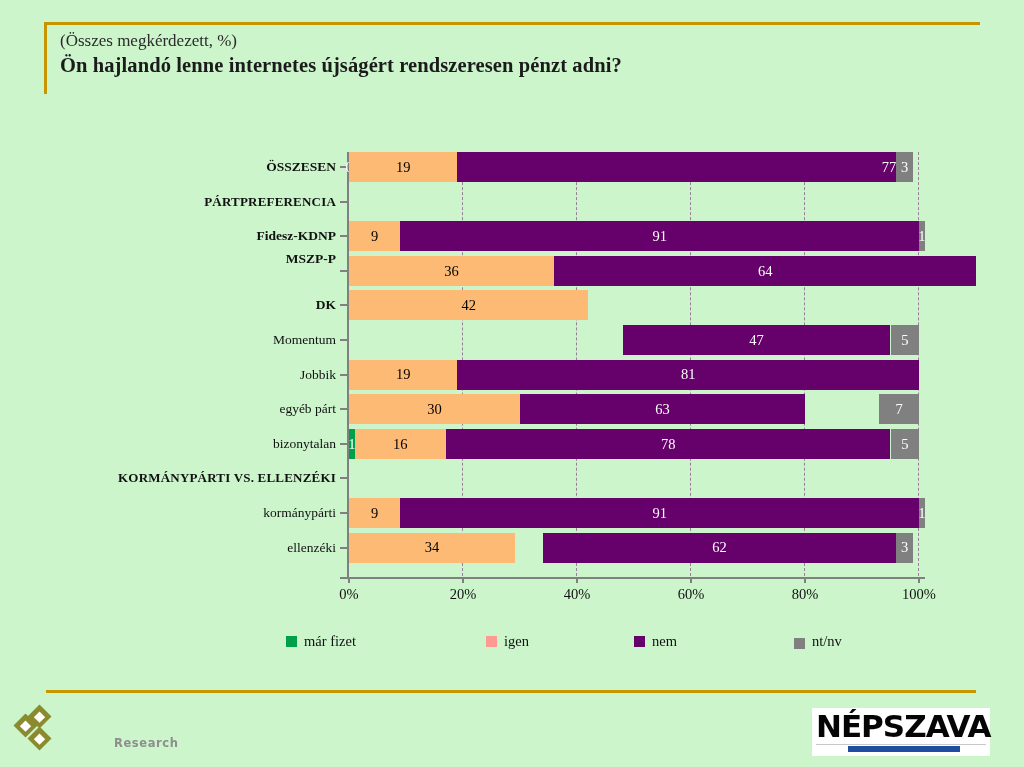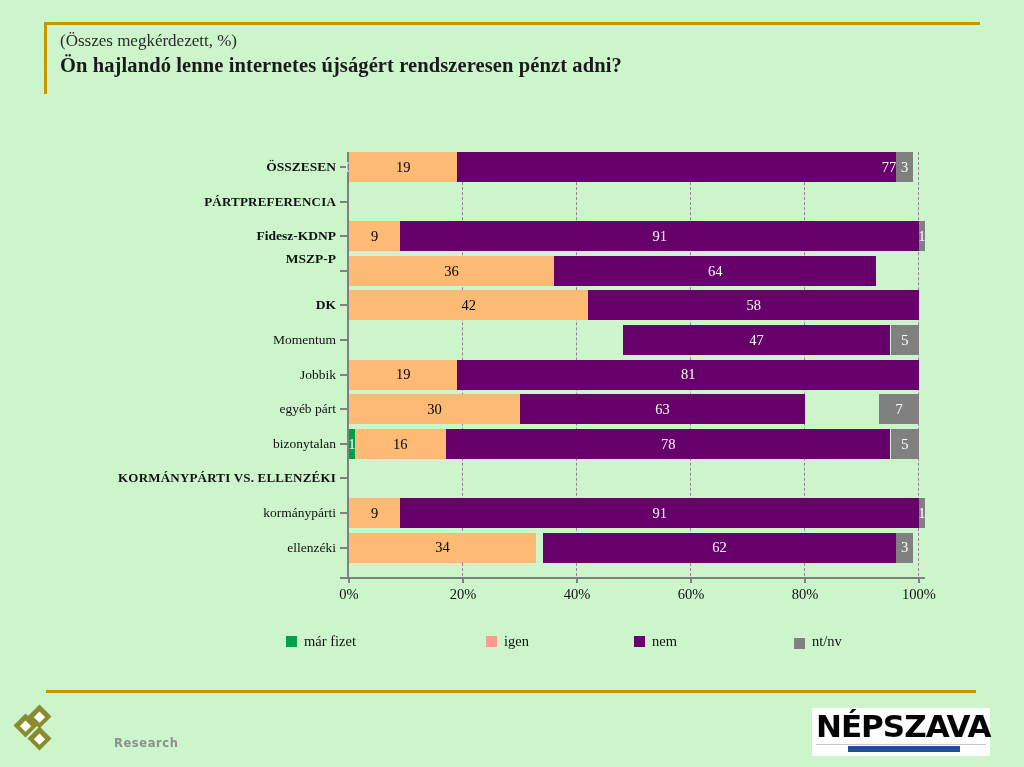--- a/index.html
+++ b/index.html
@@ -338,32 +338,29 @@
         <div class="seg seg-ntnv" style="left: 570px; width: 5.7px;">
           <span class="seg-label lbl-light">1</span>
         </div>
       </div>
       <div class="y-tick" style="top: 269.8px;"></div>
       <div class="cat-label bold" style="top: 252px;">MSZP-P</div>
       <div class="bar" style="top: 255.8px; width: 570px;">
         <div class="seg seg-igen" style="left: 0px; width: 205.2px;">
           <span class="seg-label lbl-dark">36</span>
         </div>
-        <div class="seg seg-nem" style="left: 205.2px; width: 322px;">
+        <div class="seg seg-nem" style="left: 205.2px; width: 422px;">
           <span class="seg-label lbl-light">64</span>
         </div>
       </div>
       <div class="y-tick" style="top: 304.4px;"></div>
       <div class="cat-label bold" style="top: 298.4px;">DK</div>
       <div class="bar" style="top: 290.4px; width: 570px;">
         <div class="seg seg-igen" style="left: 0px; width: 239.4px;">
           <span class="seg-label lbl-dark">42</span>
-        </div>
-        <div class="seg seg-nem" style="left: 239.4px; width: 330.6px;">
-          <span class="seg-label lbl-light">58</span>
         </div>
       </div>
       <div class="y-tick" style="top: 339px;"></div>
       <div class="cat-label" style="top: 333px;">Momentum</div>
       <div class="bar" style="top: 325px; width: 570px;">
         <div class="seg seg-nem" style="left: 273.6px; width: 267.9px;">
           <span class="seg-label lbl-light">47</span>
         </div>
         <div class="seg seg-ntnv" style="left: 541.5px; width: 28.5px;">
           <span class="seg-label lbl-light">5</span>
@@ -419,21 +416,21 @@
         <div class="seg seg-nem" style="left: 51.3px; width: 518.7px;">
           <span class="seg-label lbl-light">91</span>
         </div>
         <div class="seg seg-ntnv" style="left: 570px; width: 5.7px;">
           <span class="seg-label lbl-light">1</span>
         </div>
       </div>
       <div class="y-tick" style="top: 546.6px;"></div>
       <div class="cat-label" style="top: 540.6px;">ellenzéki</div>
       <div class="bar" style="top: 532.6px; width: 570px;">
-        <div class="seg seg-igen" style="left: 0px; width: 187px;">
+        <div class="seg seg-igen" style="left: 0px; width: 166px;">
           <span class="seg-label lbl-dark">34</span>
         </div>
         <div class="seg seg-nem" style="left: 193.8px; width: 353.4px;">
           <span class="seg-label lbl-light">62</span>
         </div>
         <div class="seg seg-ntnv" style="left: 547.2px; width: 17.1px;">
           <span class="seg-label lbl-light">3</span>
         </div>
       </div>
     </div>

